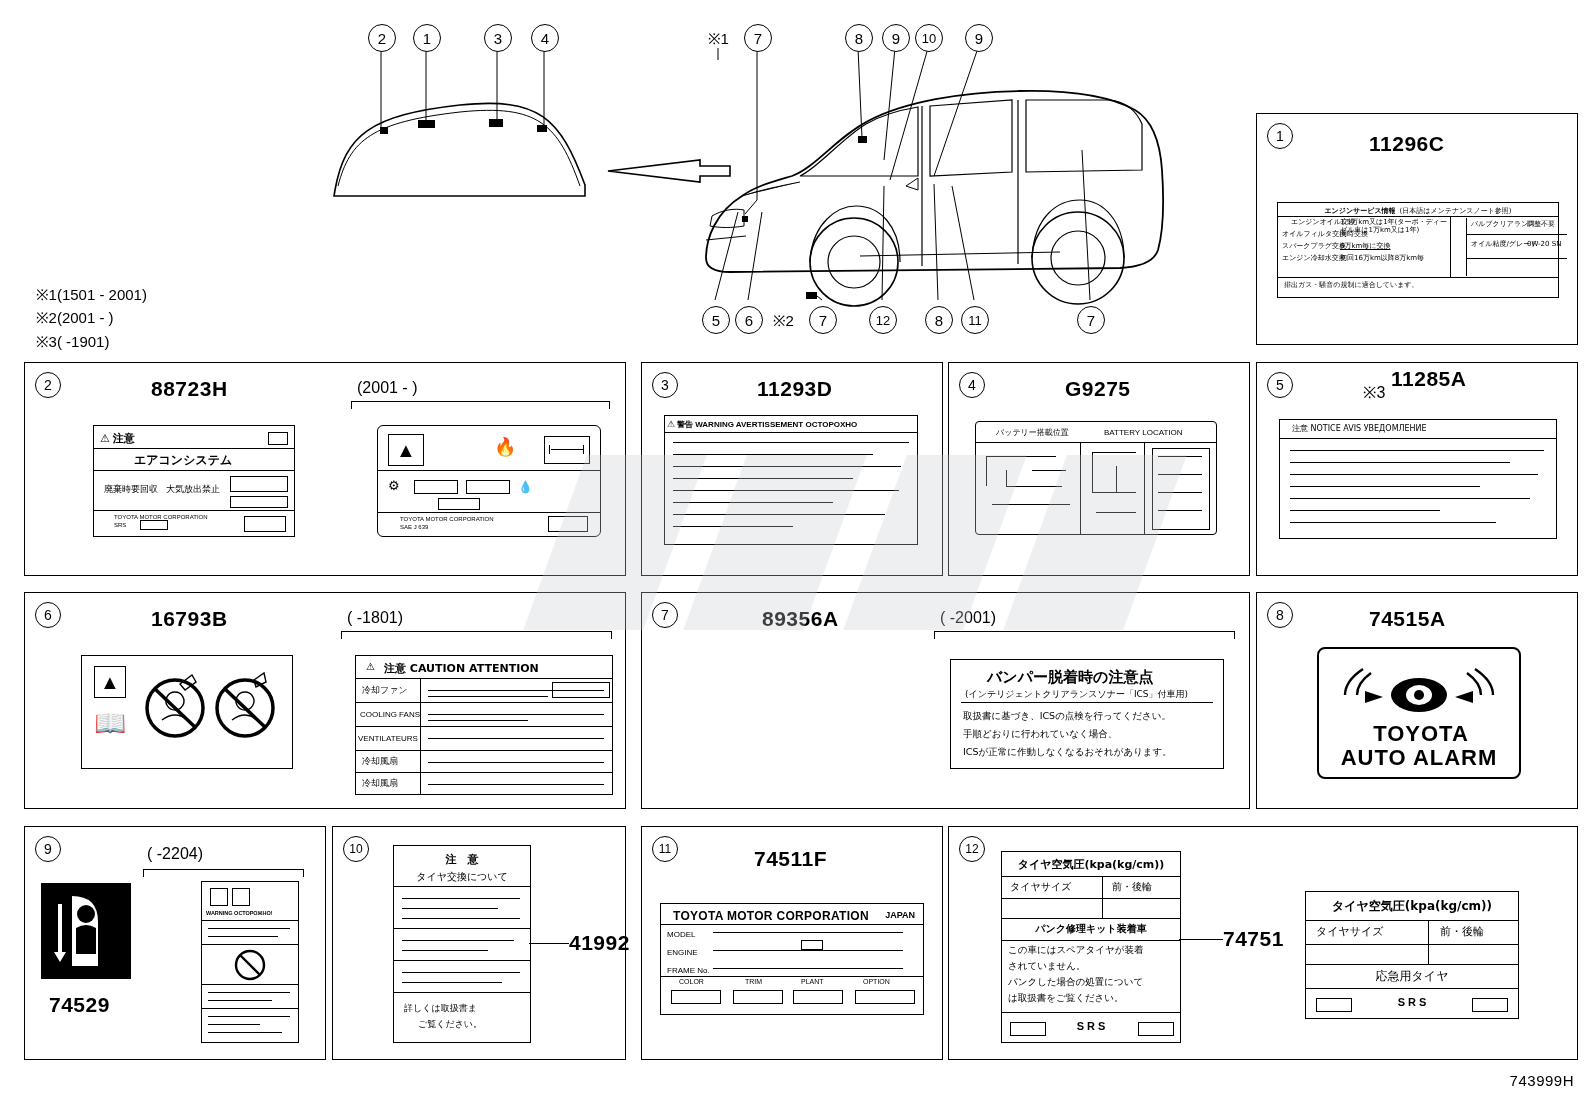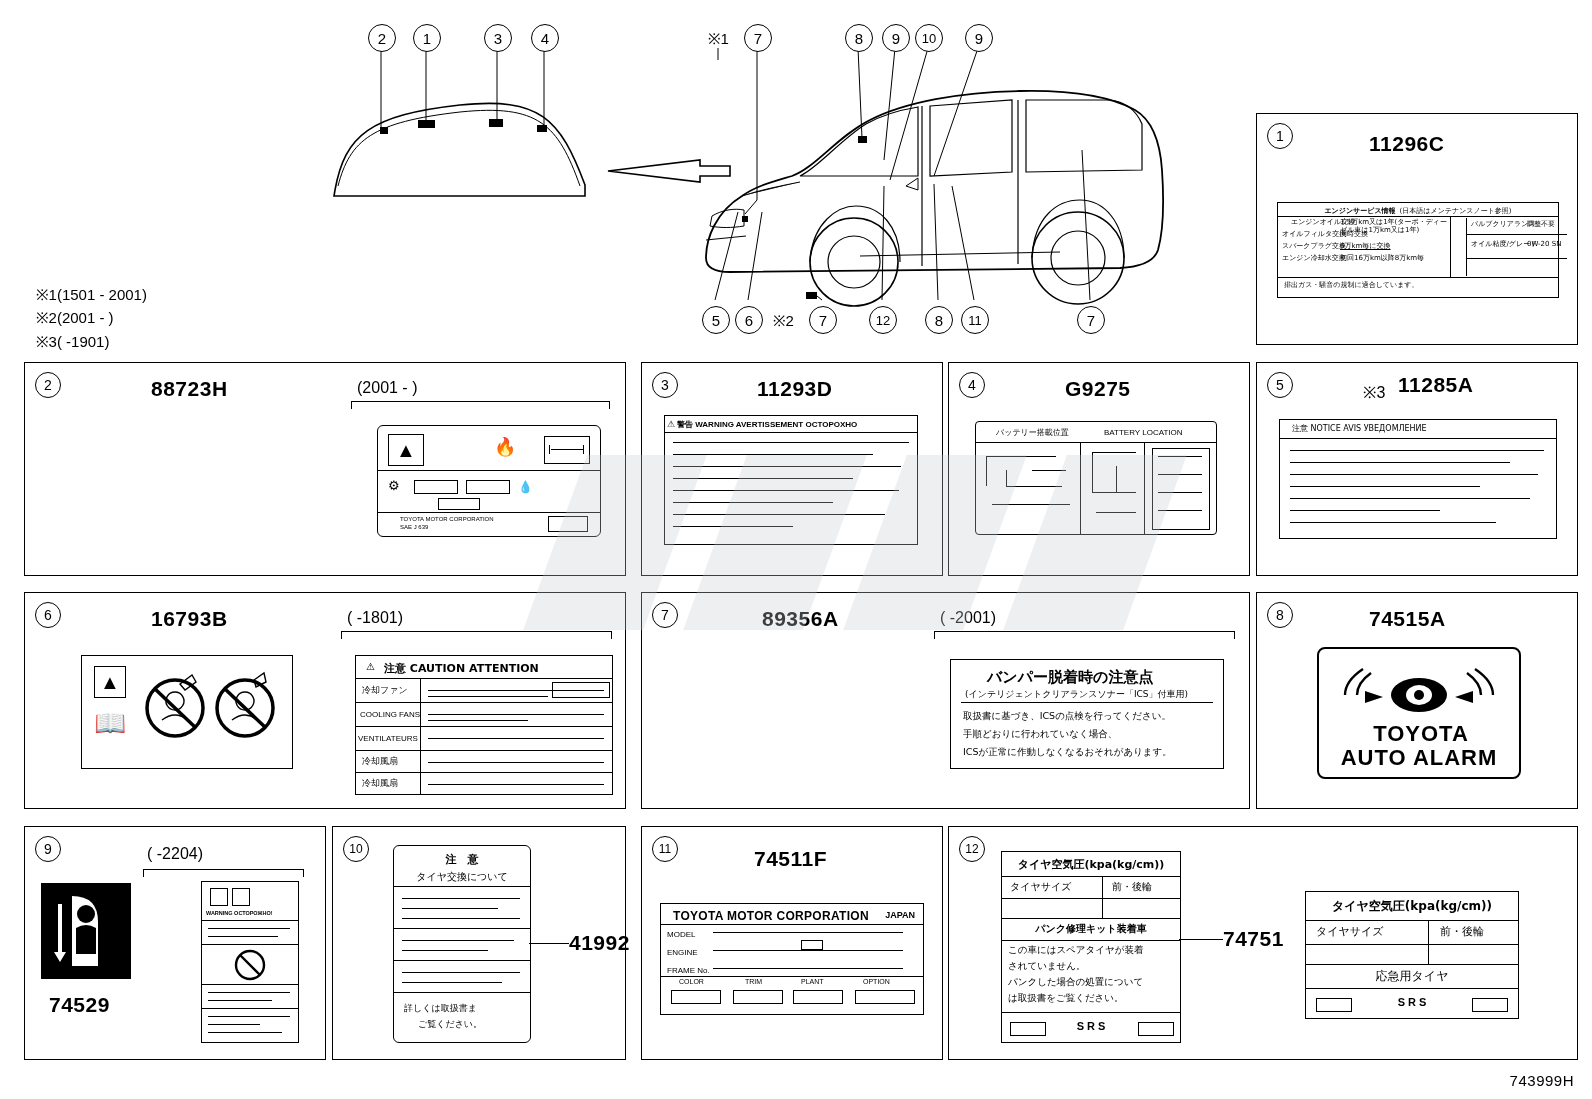--- a/index.html
+++ b/index.html
@@ -229,20 +229,39 @@
   <div class="box" style="left:24px;top:362px;width:600px;height:212px;">
     <div class="abs circ s" style="left:10px;top:9px;">
         <span>2</span>
       </div>
     <div class="abs partno" style="left:126px;top:14px;">88723H</div>
     <div class="abs smallnote" style="left:332px;top:16px;">(2001 -        )</div>
     <div class="abs" style="left:326px;top:38px;width:258px;height:1px;background:#000;"></div>
     <div class="abs" style="left:326px;top:38px;width:1px;height:8px;background:#000;"></div>
     <div class="abs" style="left:584px;top:38px;width:1px;height:8px;background:#000;"></div>
 
+    <div class="label" style="position:absolute;left:68px;top:62px;width:200px;height:110px;">
+      <div class="abs" style="left:0;top:22px;width:200px;height:1px;background:#000;"></div>
+      <div class="abs" style="left:0;top:44px;width:200px;height:1px;background:#000;"></div>
+      <div class="abs" style="left:0;top:84px;width:200px;height:1px;background:#000;"></div>
+      <div class="abs" style="left:6px;top:5px;font-size:10px;" class2="">
+        <span style="font-size:11px;">⚠</span>
+        <span class="jp" style="font-size:11px;font-weight:bold;">注意</span>
+      </div>
+      <div class="abs" style="right:6px;top:6px;width:18px;height:11px;border:1px solid #000;"></div>
+      <div class="abs jp" style="left:40px;top:26px;font-size:12px;font-weight:bold;">エアコンシステム</div>
+      <div class="abs jp tiny2" style="left:10px;top:58px;font-size:9px;">廃棄時要回収</div>
+      <div class="abs jp tiny2" style="left:72px;top:58px;font-size:9px;">大気放出禁止</div>
+      <div class="abs" style="left:136px;top:50px;width:56px;height:14px;border:1px solid #000;"></div>
+      <div class="abs" style="left:136px;top:70px;width:56px;height:10px;border:1px solid #000;"></div>
+      <div class="abs tiny" style="left:20px;top:88px;font-size:6px;">TOYOTA MOTOR CORPORATION</div>
+      <div class="abs tiny" style="left:20px;top:96px;font-size:6px;">SRS</div>
+      <div class="abs" style="left:46px;top:94px;width:26px;height:8px;border:1px solid #000;"></div>
+      <div class="abs" style="left:150px;top:90px;width:40px;height:14px;border:1px solid #000;"></div>
+    </div>
 
     <div class="label" style="position:absolute;left:352px;top:62px;width:222px;height:110px;border-radius:6px;">
       <div class="abs" style="left:10px;top:8px;width:34px;height:30px;border:1.2px solid #000;display:flex;align-items:center;justify-content:center;">
         <span style="font-size:20px;line-height:1;">▲</span>
       </div>
       <div class="abs" style="left:116px;top:10px;font-size:18px;">🔥</div>
       <div class="abs" style="left:166px;top:10px;width:44px;height:26px;border:1.2px solid #000;">
         <div class="abs" style="left:6px;top:12px;width:32px;height:1px;background:#000;"></div>
         <div class="abs" style="left:4px;top:8px;width:1px;height:9px;background:#000;"></div>
         <div class="abs" style="left:38px;top:8px;width:1px;height:9px;background:#000;"></div>
@@ -309,21 +328,21 @@
       <div class="abs" style="left:182px;top:70px;width:44px;height:1px;background:#000;"></div>
       <div class="abs" style="left:182px;top:88px;width:44px;height:1px;background:#000;"></div>
     </div>
   </div>
 
   <div class="box" style="left:1256px;top:362px;width:320px;height:212px;">
     <div class="abs circ s" style="left:10px;top:9px;">
         <span>5</span>
       </div>
     <div class="abs smallnote" style="left:106px;top:18px;">※3</div>
-    <div class="abs partno" style="left:134px;top:10px;margin-left:7px;">11285A</div>
+    <div class="abs partno" style="left:134px;top:4px;">11285A</div>
     <div class="label" style="position:absolute;left:22px;top:56px;width:276px;height:118px;">
       <div class="abs" style="left:0;top:18px;width:276px;height:1px;background:#000;"></div>
       <div class="abs jp tiny2" style="left:12px;top:4px;font-size:8px;">注意   NOTICE   AVIS   УВЕДОМЛЕНИЕ</div>
       <div class="abs" style="left:10px;top:30px;width:254px;height:1px;background:#000;"></div>
       <div class="abs" style="left:10px;top:42px;width:220px;height:1px;background:#000;"></div>
       <div class="abs" style="left:10px;top:54px;width:248px;height:1px;background:#000;"></div>
       <div class="abs" style="left:10px;top:66px;width:190px;height:1px;background:#000;"></div>
       <div class="abs" style="left:10px;top:78px;width:240px;height:1px;background:#000;"></div>
       <div class="abs" style="left:10px;top:90px;width:150px;height:1px;background:#000;"></div>
       <div class="abs" style="left:10px;top:102px;width:206px;height:1px;background:#000;"></div>
@@ -469,21 +488,21 @@
       <div class="abs" style="left:6px;top:134px;width:82px;height:1px;background:#000;"></div>
       <div class="abs" style="left:6px;top:142px;width:52px;height:1px;background:#000;"></div>
       <div class="abs" style="left:6px;top:150px;width:74px;height:1px;background:#000;"></div>
     </div>
   </div>
 
   <div class="box" style="left:332px;top:826px;width:292px;height:232px;">
     <div class="abs circ s" style="left:10px;top:9px;">
         <span style="font-size:12px;">10</span>
       </div>
-    <div class="label" style="position:absolute;left:60px;top:18px;width:136px;height:196px;border-radius:6px;">
+    <div class="label" style="position:absolute;left:60px;top:18px;width:136px;height:196px;">
       <div class="abs jp" style="left:0;top:6px;width:136px;text-align:center;font-size:11px;font-weight:bold;">注　意</div>
       <div class="abs jp" style="left:0;top:24px;width:136px;text-align:center;font-size:10px;">タイヤ交換について</div>
       <div class="abs" style="left:0;top:40px;width:136px;height:1px;background:#000;"></div>
       <div class="abs" style="left:8px;top:52px;width:118px;height:1px;background:#000;"></div>
       <div class="abs" style="left:8px;top:62px;width:96px;height:1px;background:#000;"></div>
       <div class="abs" style="left:8px;top:72px;width:118px;height:1px;background:#000;"></div>
       <div class="abs" style="left:0;top:82px;width:136px;height:1px;background:#000;"></div>
       <div class="abs" style="left:8px;top:94px;width:112px;height:1px;background:#000;"></div>
       <div class="abs" style="left:8px;top:104px;width:86px;height:1px;background:#000;"></div>
       <div class="abs" style="left:0;top:114px;width:136px;height:1px;background:#000;"></div>

